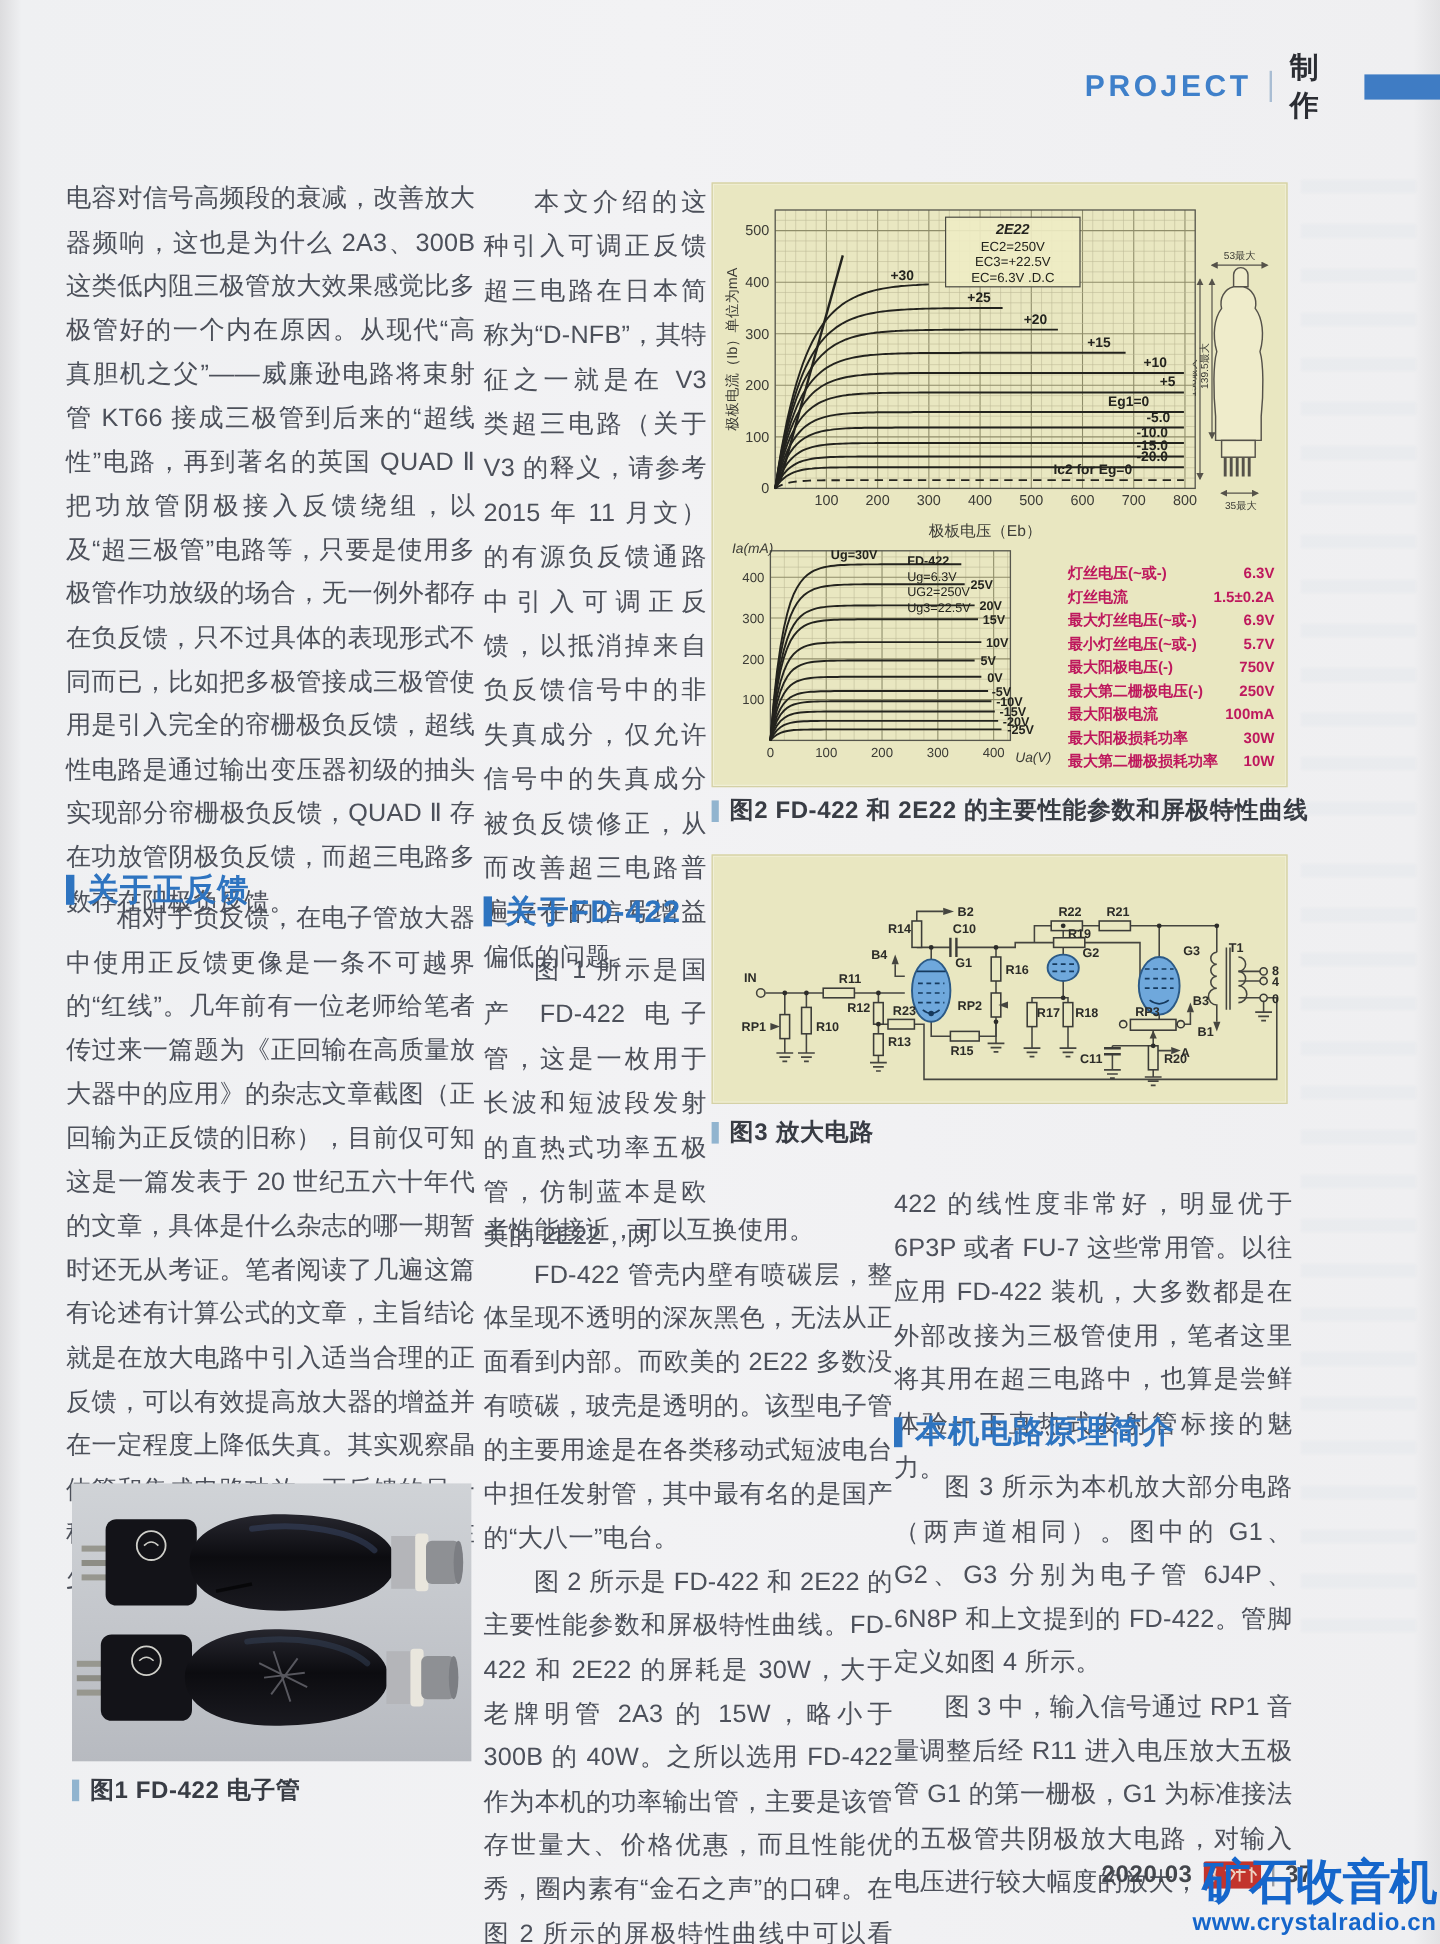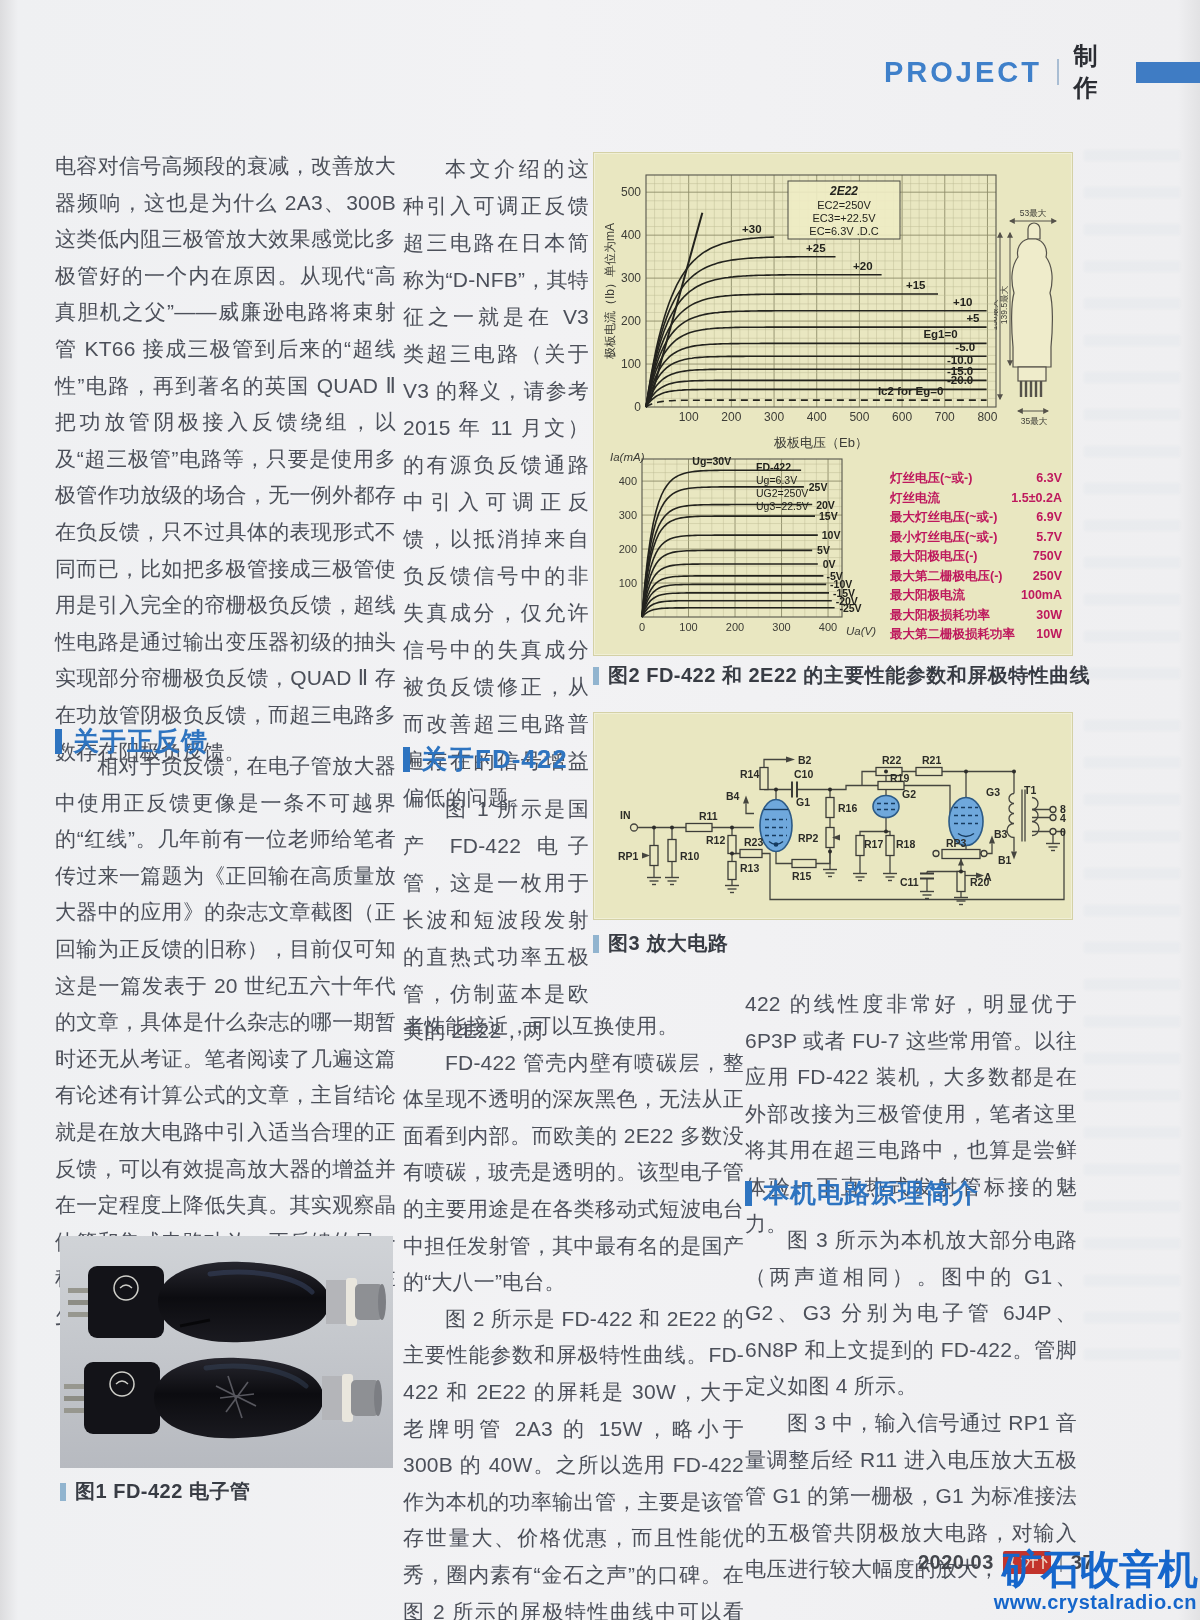--- a/index.html
+++ b/index.html
@@ -8,21 +8,21 @@
         background:linear-gradient(90deg,#dcdcde 0,#eff0f2 18px,#f2f2f4 45%,#efeff1 1178px,#e2e2e4 1200px);}
   .para{position:absolute;font-size:21px;line-height:36.6px;color:#4c505a;text-align:justify;letter-spacing:.2px;}
   .para p{margin:0;text-align:justify;}
   .ind{text-indent:2em;}
   .h{position:absolute;display:flex;align-items:center;gap:11px;font-size:26px;font-weight:bold;color:#2e74c0;letter-spacing:1px;}
   .hbar{width:7px;height:25px;background:#2e74c0;}
   .cap{position:absolute;display:flex;align-items:center;gap:9px;font-size:20px;font-weight:bold;color:#383c44;letter-spacing:.5px;text-align:center;}
   .cbar{width:6px;height:18px;background:#91b4cf;}
   .figbox{position:absolute;background:#e9e7c1;border:1px solid #d4d1a6;box-shadow:0 0 0 1px rgba(255,255,255,.35) inset;}
   #hdr{position:absolute;left:884px;top:40px;display:flex;align-items:center;gap:15px;}
-  #hdr .proj{font-size:29px;font-weight:bold;color:#3f80ca;letter-spacing:3px;}
+  #hdr .proj{font-size:25px;font-weight:bold;color:#3f80ca;letter-spacing:3px;margin-left:20px;}
   #hdr .vline{width:2px;height:26px;background:#a9bdd3;}
   #hdr .sec{font-size:24px;font-weight:bold;color:#2b2d33;letter-spacing:5px;}
   #hdr .bluebar{width:96px;height:21px;background:#3f7cc4;}
   #spec-table{position:absolute;left:296px;top:316px;width:172px;}
   .spec-row{display:flex;justify-content:space-between;font-size:12.5px;line-height:19.5px;color:#be185d;font-weight:600;}
   #footer{position:absolute;left:918px;top:1551px;display:flex;align-items:center;gap:9px;z-index:2;}
   #footer .issue,#footer .pagenum{font-size:20px;font-weight:bold;color:#43464c;letter-spacing:.5px;}
   #footer .fvline{width:2px;height:19px;background:#9b9ea4;}
   #wm{position:absolute;right:3px;top:1549px;text-align:right;color:#1566cb;z-index:6;line-height:1;}
   #wm .t{font-size:40px;font-weight:bold;letter-spacing:-1px;}

